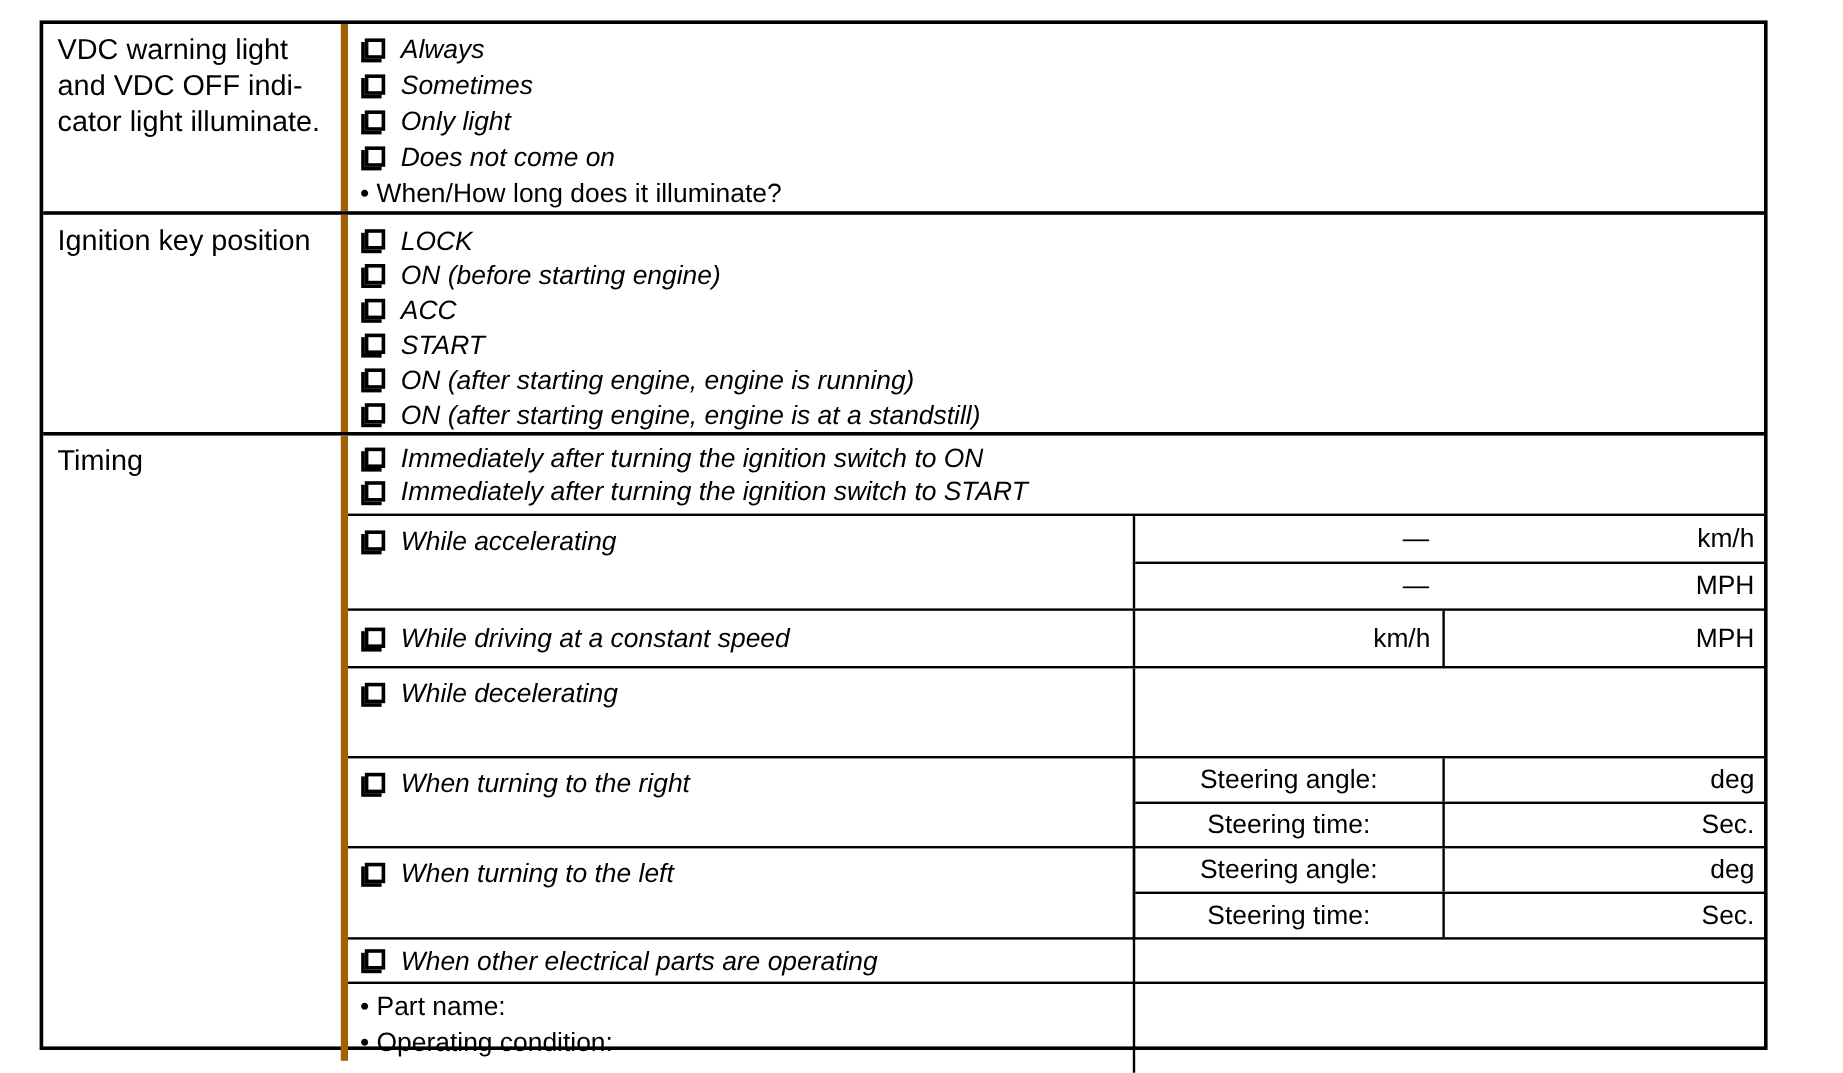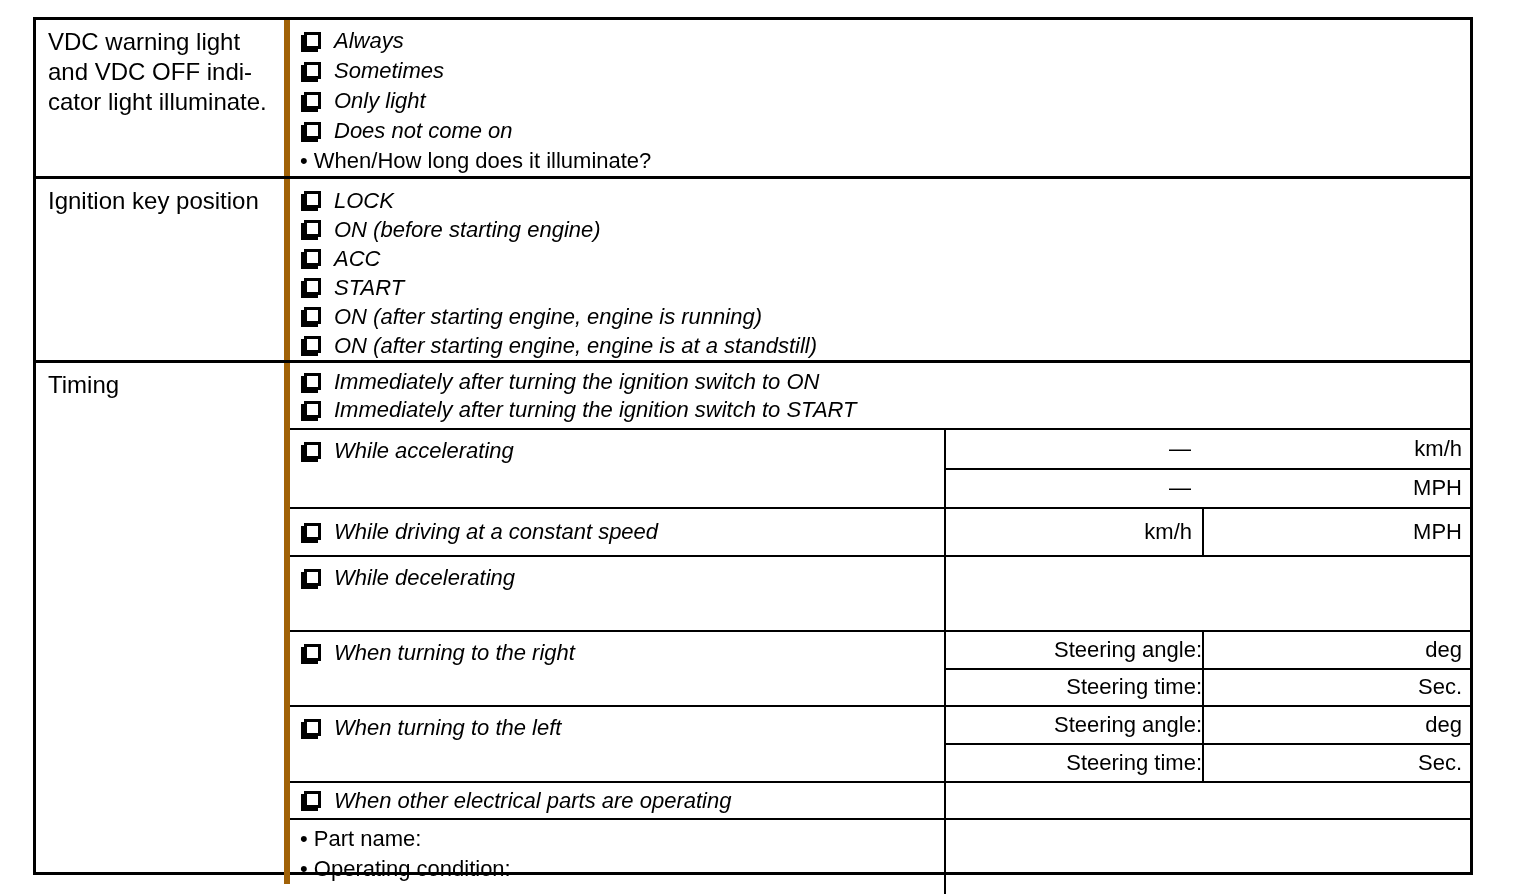--- a/index.html
+++ b/index.html
@@ -77,21 +77,21 @@
     font-size:22px;
   }
   .valcell .dash { margin-right:56px; }
   .valcell .unit { position:absolute; right:8px; }
   .splitL {
     flex:0 0 258px; width:258px;
     border-right:2px solid #000;
     display:flex; align-items:center;
   }
   .splitL.alignright { justify-content:flex-end; padding-right:10px; }
-  .splitL.alignleft  { justify-content:flex-end; padding-left:0; }
+  .splitL.alignleft  { justify-content:center; padding-left:0; }
   .splitR {
     flex:1; display:flex; align-items:center; justify-content:flex-end;
     padding-right:8px;
   }
   .celltext { font-size:22px; white-space:nowrap; }
 </style>
 </head>
 <body>
 
 <div class="page">

